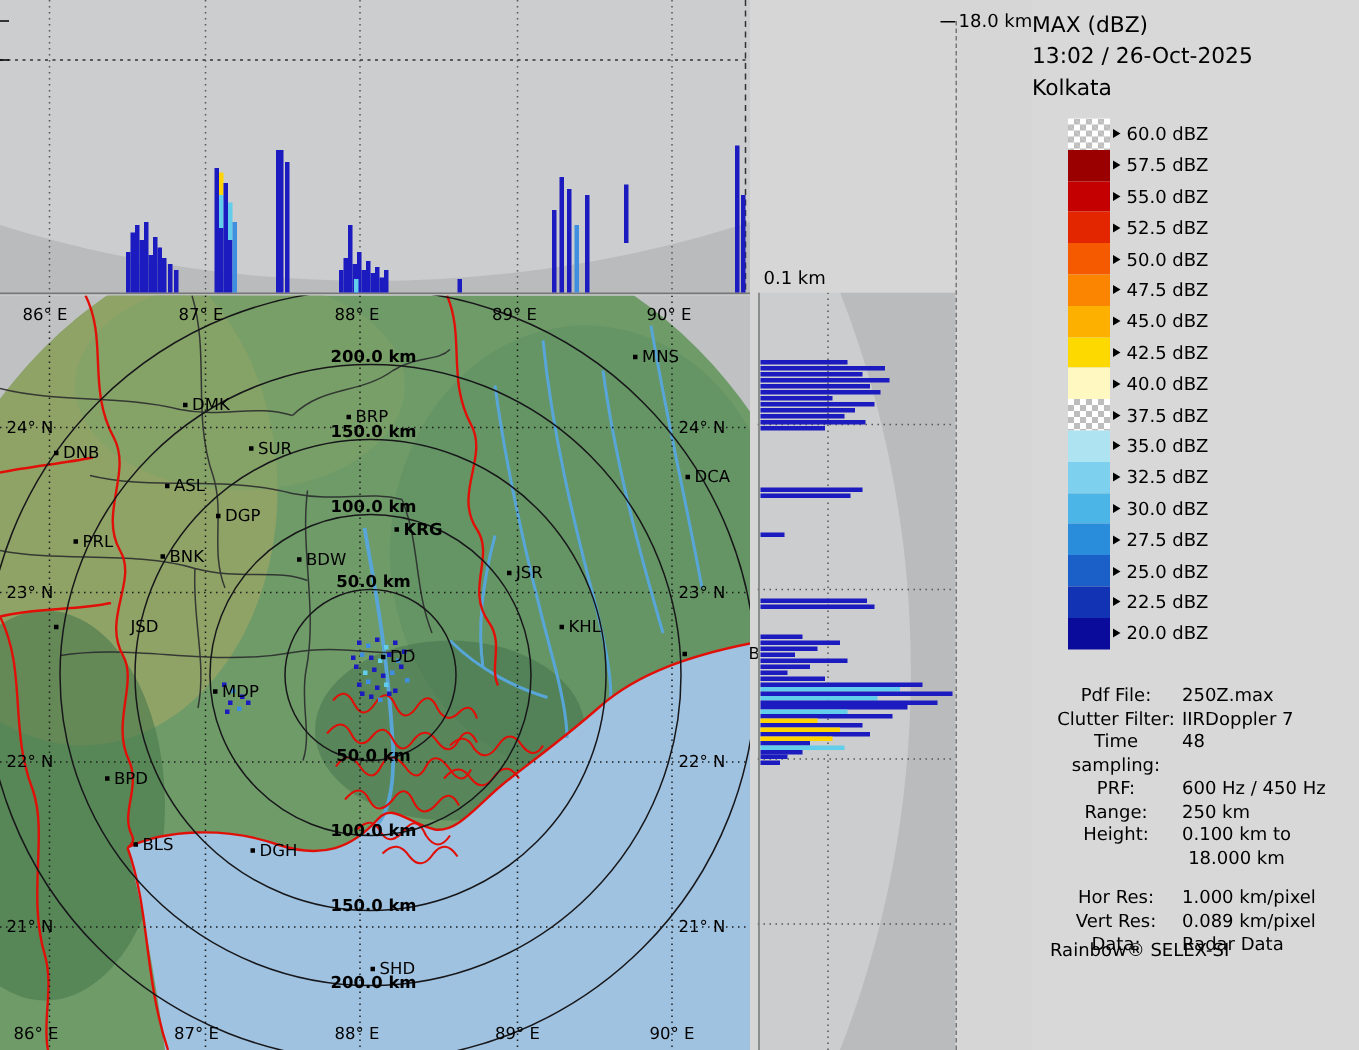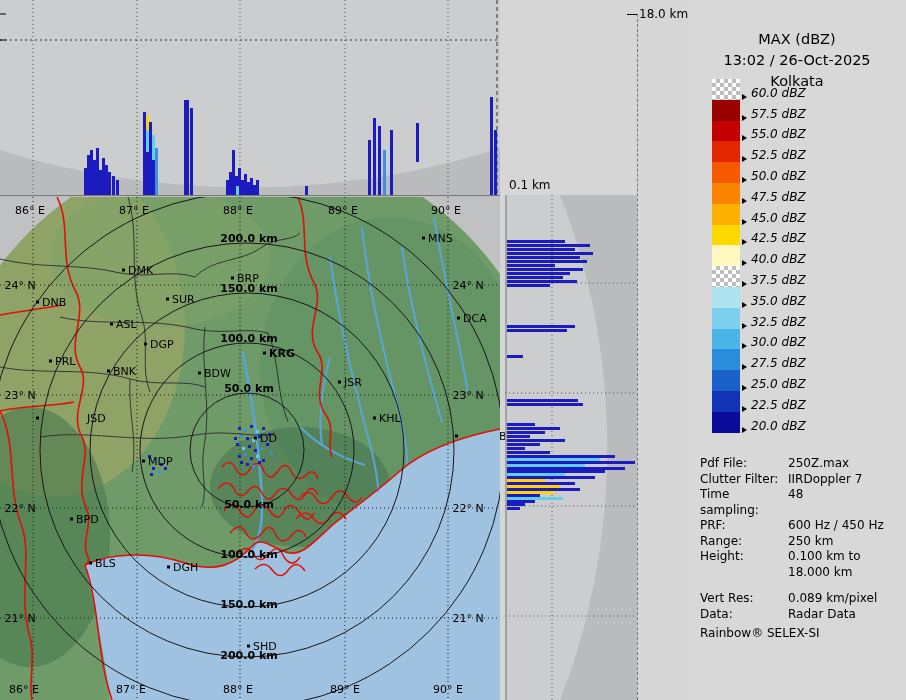--- a/index.html
+++ b/index.html
@@ -15,32 +15,32 @@
   .st-label{font-size:11px;color:#000;}
   .geo-label{position:absolute;transform:translate(-50%,-50%);font-size:11px;color:#000;white-space:nowrap;}
   .ring-label{position:absolute;transform:translate(-50%,-50%);font-size:11px;font-weight:bold;color:#000;white-space:nowrap;}
   
   .h-top{position:absolute;left:639px;top:7px;font-size:12px;}
   .h-top-tick{position:absolute;left:627px;top:14px;width:10px;border-top:1px solid #000;}
   .h-bottom{position:absolute;left:509px;top:178px;font-size:12px;}
   .dash-637{position:absolute;left:637px;top:14px;height:686px;border-left:1px dashed #777;}
   
   .legend-panel{position:absolute;left:688px;top:0;width:218px;height:700px;background:#d8d8d8;}
-  .titles{text-align:center;padding-top:7px;font-size:14.5px;line-height:1.45;margin-top:22px;}
+  .titles{text-align:left;padding-top:7px;font-size:14.5px;line-height:1.45;}
   .lg-rows{position:absolute;left:24px;top:79px;}
-  .lg-row{display:flex;align-items:flex-end;height:20.8px;font-style:italic;}
+  .lg-row{display:flex;align-items:center;height:20.8px;}
   .sw{width:28px;height:20.8px;flex:none;}
   .checker{background-color:#fff;background-image:
      linear-gradient(45deg,#bdbdbd 25%,transparent 25%,transparent 75%,#bdbdbd 75%),
      linear-gradient(45deg,#bdbdbd 25%,#fff 25%,#fff 75%,#bdbdbd 75%);
      background-position:0 0,4px 4px;background-size:8px 8px;}
   .tri{width:0;height:0;border-top:3px solid transparent;border-bottom:3px solid transparent;border-left:5px solid #000;margin-left:2px;flex:none;}
   .lg-label{font-size:12px;margin-left:4px;}
   .info{position:absolute;left:12px;top:456px;width:202px;font-size:12px;}
-  .info-group{margin-bottom:11px;}
+  .info-group{margin-bottom:11px;text-align:center;}
   .info-row{display:flex;line-height:15.5px;}
   .info-label{width:88px;flex:none;}
   .info-value{white-space:pre-line;}
   .footer{font-size:12px;margin-top:4px;}
 </style>
 </head>
 <body>
 
 <div class="root">
 
@@ -519,20 +519,24 @@
             <span class="info-value">250 km</span>
           </div>
           <div class="info-row">
             <span class="info-label">Height:</span>
             <span class="info-value">0.100 km to
 18.000 km</span>
           </div>
         </div>
         <div class="info-group">
           <div class="info-row">
+            <span class="info-label">Hor Res:</span>
+            <span class="info-value">1.000 km/pixel</span>
+          </div>
+          <div class="info-row">
             <span class="info-label">Vert Res:</span>
             <span class="info-value">0.089 km/pixel</span>
           </div>
           <div class="info-row">
             <span class="info-label">Data:</span>
             <span class="info-value">Radar Data</span>
           </div>
         </div>
       </div>
     <div class="info footer" style="top:622px;">Rainbow® SELEX-SI</div>

